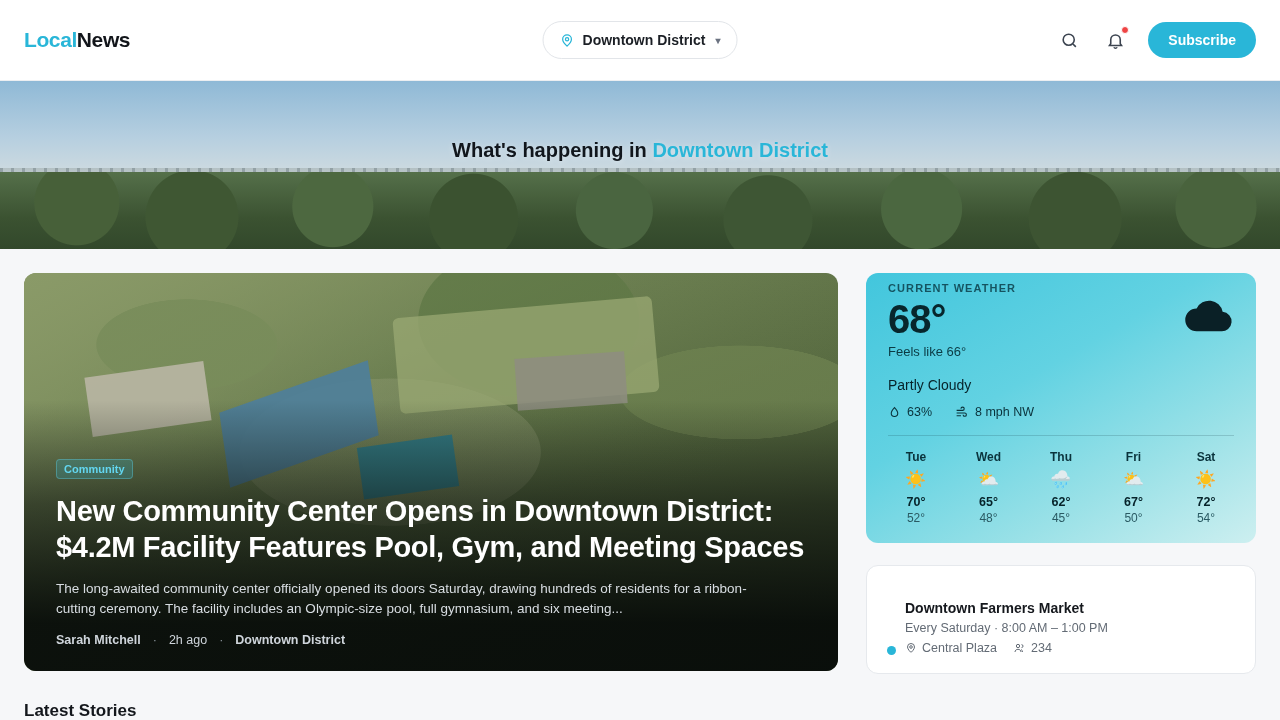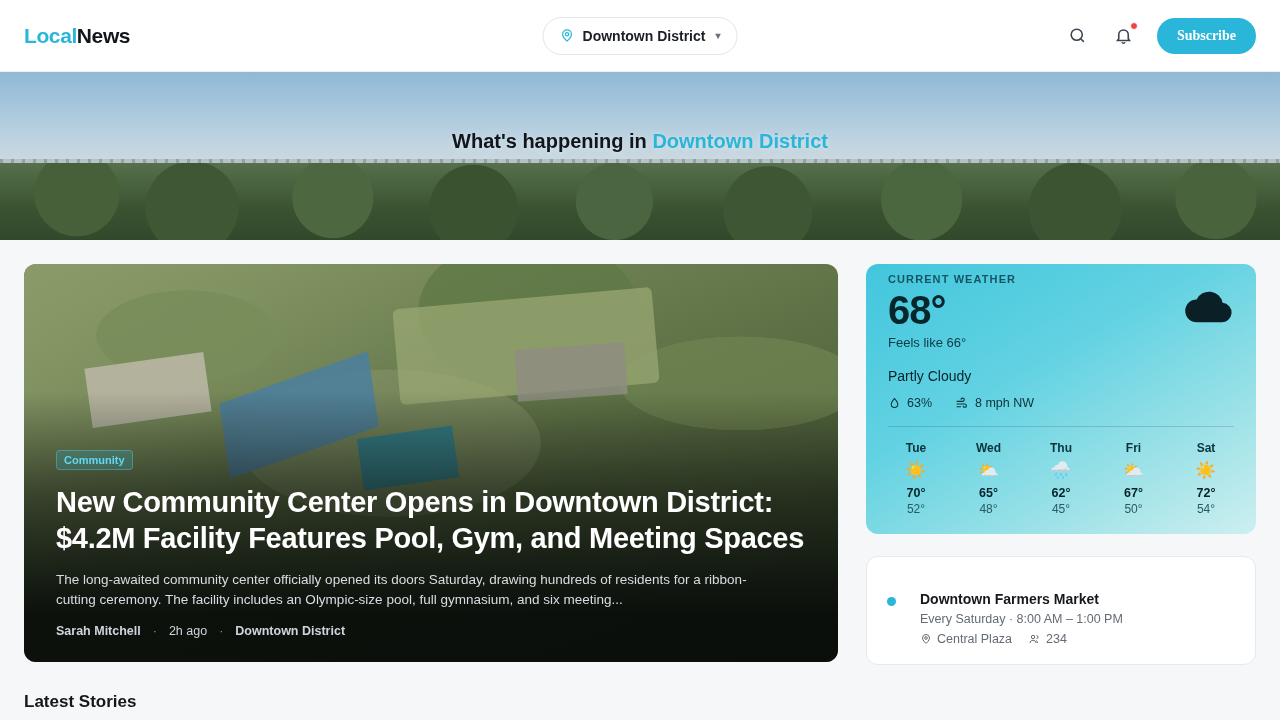--- a/index.html
+++ b/index.html
@@ -6,21 +6,21 @@
   html, body {
     width: 1280px; height: 720px;
     overflow: hidden;
     background: #f6f7f9;
     font-family: "Liberation Sans", sans-serif;
     color: #15181d;
   }
 
   
   .header {
-    height: 72px;
+    height: 81px;
     background: #ffffff;
     display: flex;
     align-items: center;
     padding: 0 24px;
     position: relative;
     border-bottom: 1px solid #eceef1;
   }
   .logo {
     font-size: 21px;
     font-weight: bold;
@@ -72,21 +72,21 @@
   }
   .subscribe-btn {
     background: #29b6d8;
     color: #fff;
     border: none;
     border-radius: 19px;
     height: 36px;
     padding: 0 20px;
     font-size: 14px;
     font-weight: bold;
-    font-family: Liberation Serif, serif;
+    font-family: Liberation Sans, sans-serif;
     cursor: pointer;
   }
 
   
   .hero {
     height: 168px;
     position: relative;
     overflow: hidden;
     background: linear-gradient(#9fc4dd 0%, #b9d2e3 42%, #c6d6dd 56%, #86916f 62%, #4e6240 75%, #3d5436 100%);
   }
@@ -317,22 +317,23 @@
     color: #14171c;
   }
   .view-all {
     margin-left: auto;
     font-size: 12.5px;
     color: #29b6d8;
     cursor: pointer;
   }
   .event-item {
     display: flex;
-    gap: 24px;
+    gap: 9px;
     margin-top: 18px;
+    align-items: flex-end;
   }
   .event-dot {
     width: 9px; height: 9px;
     border-radius: 50%;
     background: #29b6d8;
     margin-top: 6px;
     flex: none;
   }
   .event-name { font-size: 14px; font-weight: bold; color: #15181d; }
   .event-when { font-size: 12.5px; color: #636b75; margin-top: 5px; }

